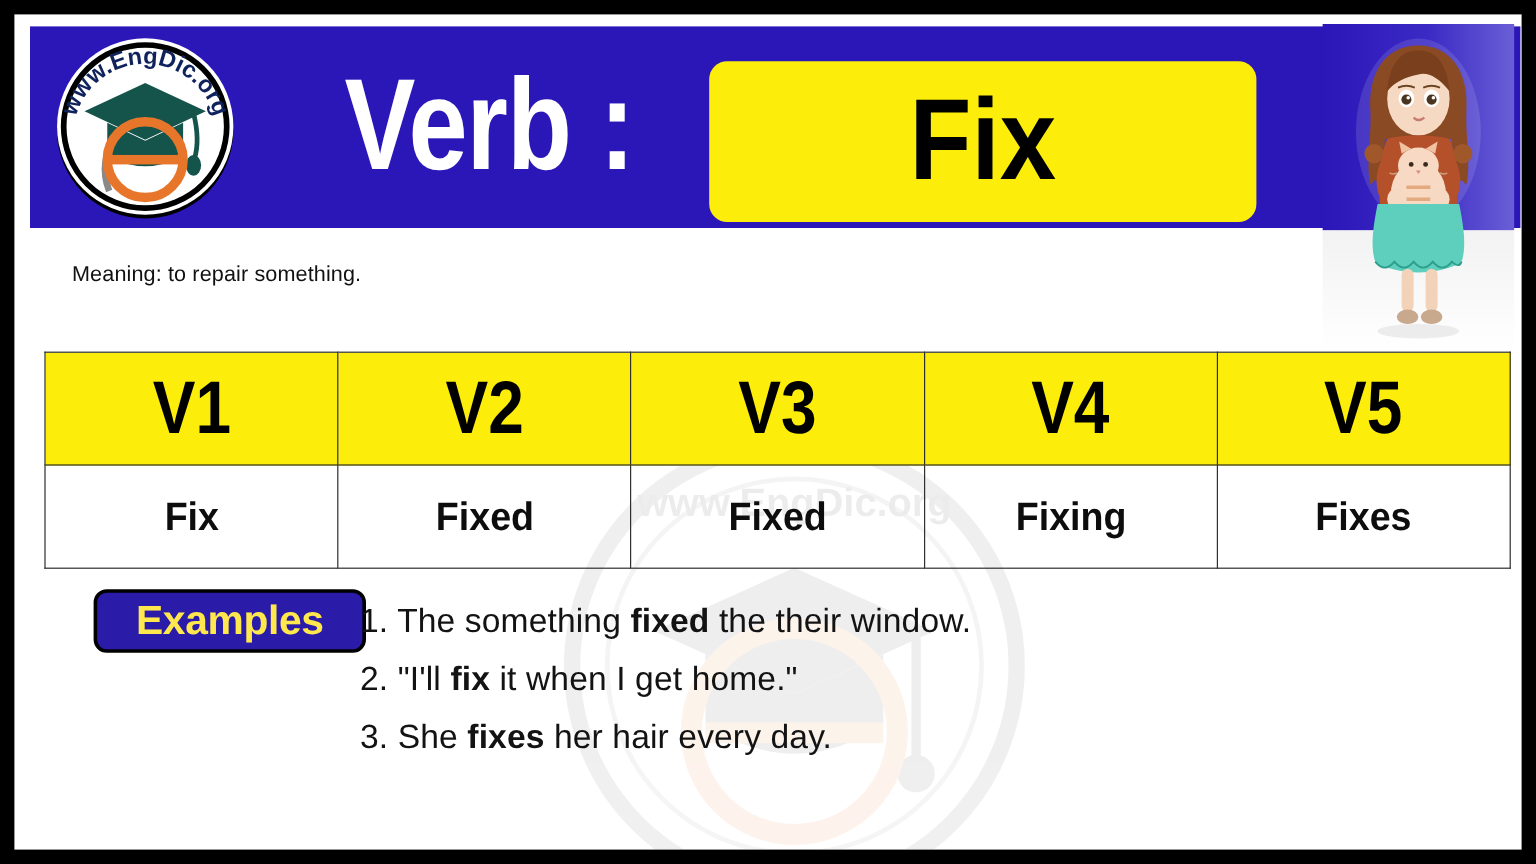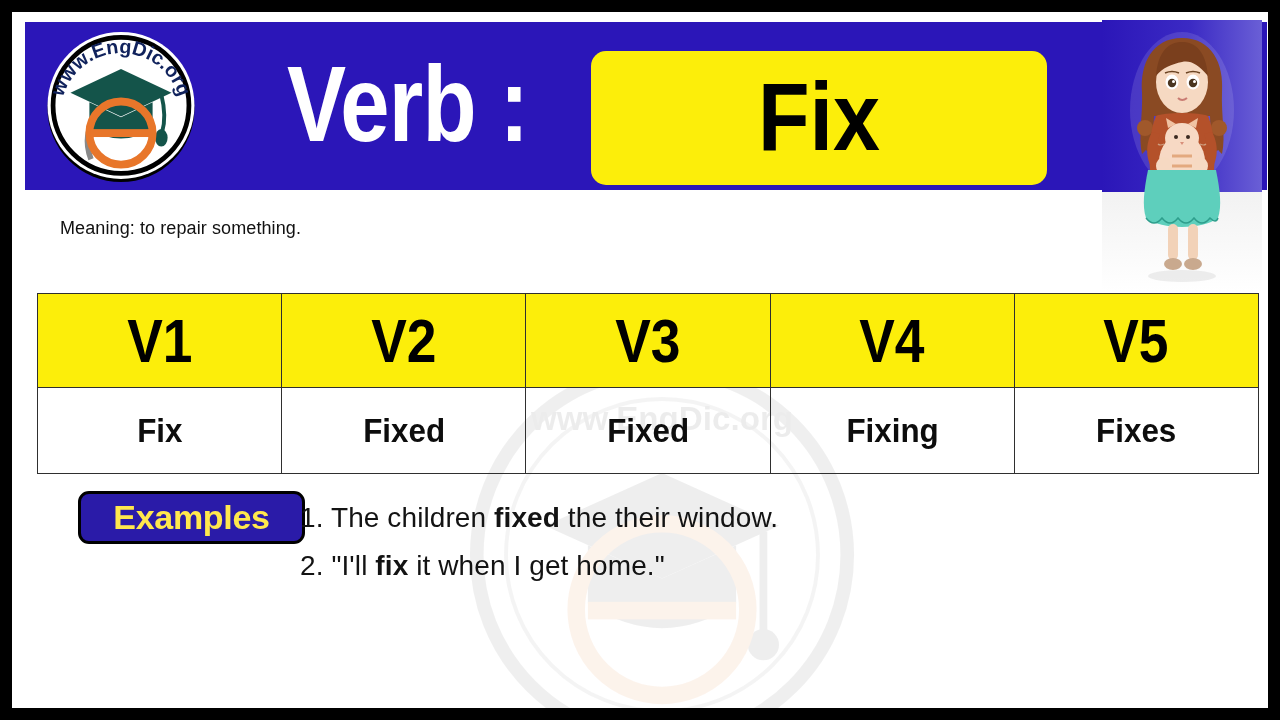--- a/index.html
+++ b/index.html
@@ -344,21 +344,25 @@
     </tbody>
   </table>
 
   <div class="examples-badge">
     <span>Examples</span>
   </div>
 
   <div class="examples-list">
     <div class="example-line">
       <span class="ex-num">1.</span>
-      <span>The children </span><b>fixed</b><span> the their window.</span>
+      <span>The something </span><b>fixed</b><span> the their window.</span>
     </div>
     <div class="example-line">
       <span class="ex-num">2.</span>
       <span>"I'll </span><b>fix</b><span> it when I get home."</span>
     </div>
+    <div class="example-line">
+      <span class="ex-num">3.</span>
+      <span>She </span><b>fixes</b><span> her hair every day.</span>
+    </div>
   </div>
 
 </div>
 
 </body></html>

